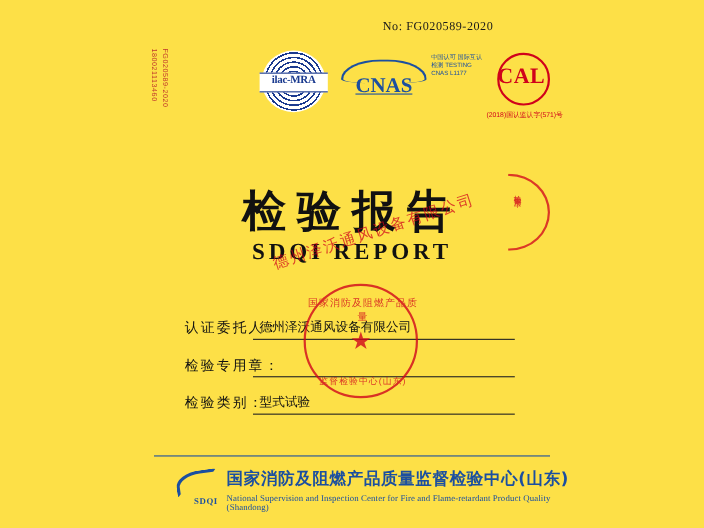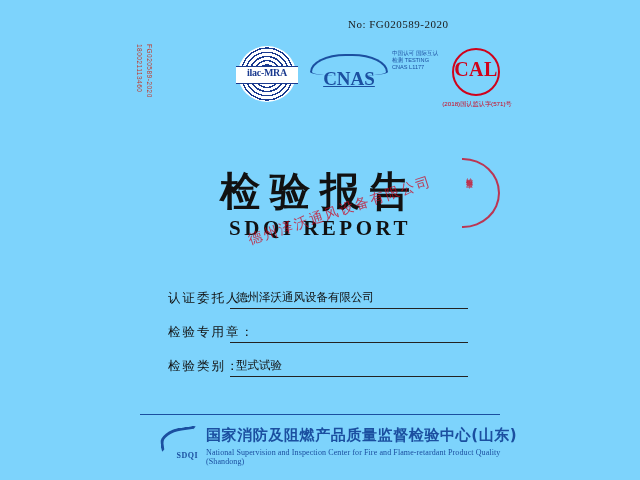--- a/index.html
+++ b/index.html
@@ -13,21 +13,21 @@
     overflow: hidden;
     font-family: "Liberation Sans", sans-serif;
     color: #111;
     position: relative;
   }
   .page {
     position: absolute;
     left: 0; top: 0;
     width: 640px;
     height: 480px;
-    background: #7dd3fc;
+    background: #fde047;
   }
 
   
   .report-no {
     position: absolute;
     left: 348px;
     top: 18px;
     font-size: 11px;
     letter-spacing: 0.5px;
     color: #1a1a1a;
@@ -186,21 +186,21 @@
     position: absolute;
     left: 6px; top: 0px;
     width: 48px; height: 48px;
     border: 2.2px solid #d0021b;
     border-radius: 50%;
     box-sizing: border-box;
   }
   .logo-cal .txt {
     position: absolute;
     left: 6px; top: 10px;
-    width: 48px;
+    width: 24px;
     text-align: center;
     font-size: 20px;
     font-weight: bold;
     color: #d0021b;
     font-family: "Liberation Serif", serif;
     letter-spacing: 0.5px;
   }
   .logo-cal .cap {
     position: absolute;
     left: -14px; top: 52px;
@@ -462,20 +462,25 @@
       <span class="field-label">检验专用章：</span>
       <span class="field-line"></span>
     </div>
     <div class="field-row">
       <span class="field-label">检验类别：</span>
       <span class="field-value">型式试验</span>
       <span class="field-line"></span>
     </div>
   </div>
 
+  <div class="stamp-round">
+    <div class="arc-top">国家消防及阻燃产品质量</div>
+    <div class="star">★</div>
+    <div class="arc-bottom">监督检验中心(山东)</div>
+  </div>
 
   <div class="stamp-diagonal">德州泽沃通风设备有限公司</div>
 
   <div class="stamp-edge">
     <div class="ring"></div>
     <div class="etxt">检验专用章</div>
   </div>
 
   <div class="footer-rule"></div>
 

